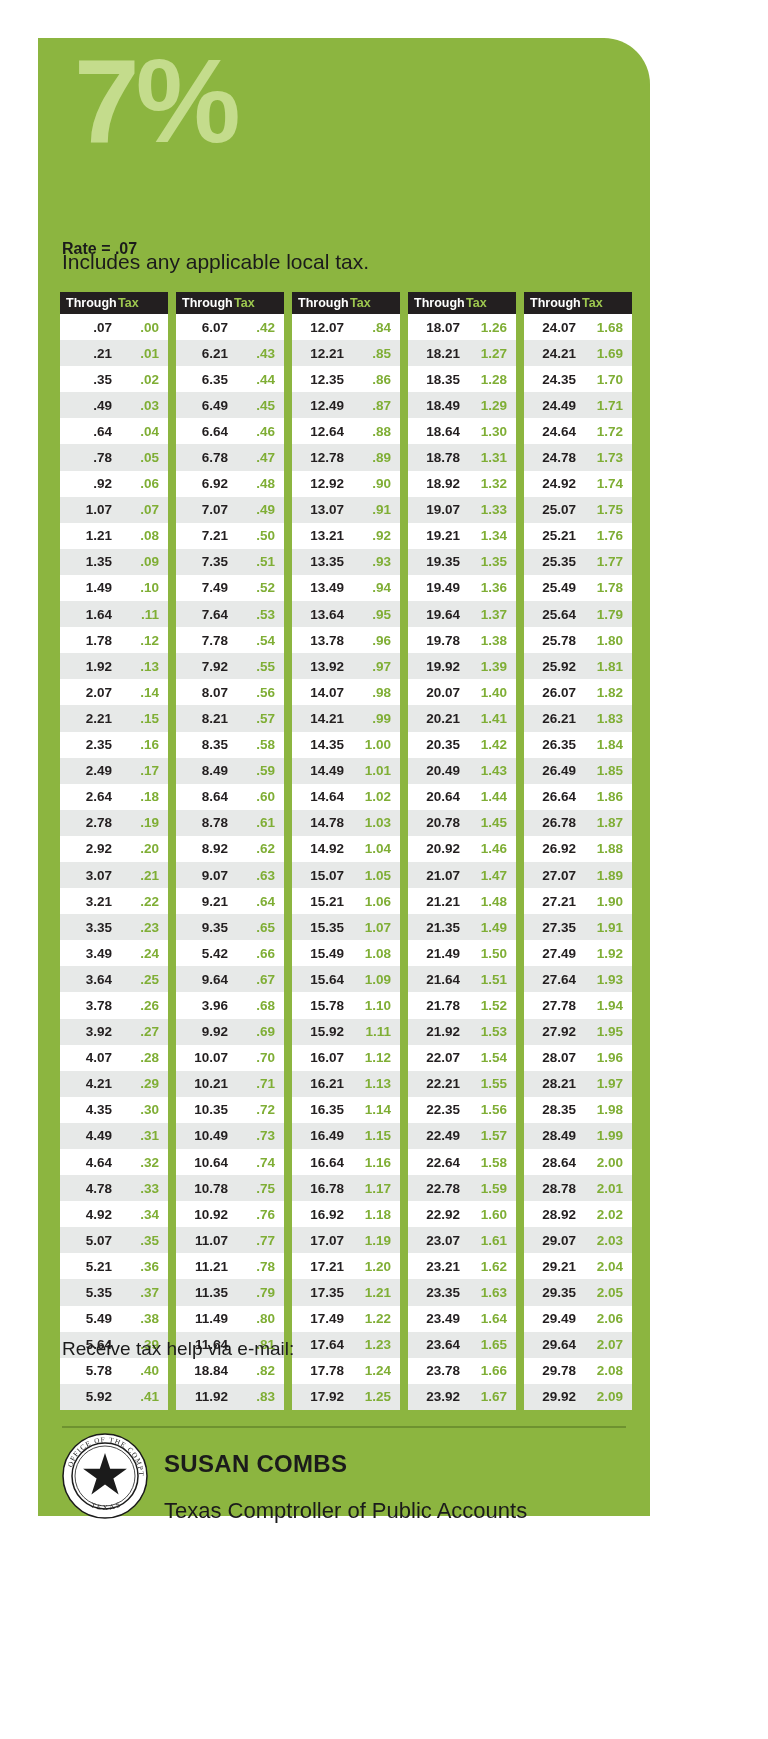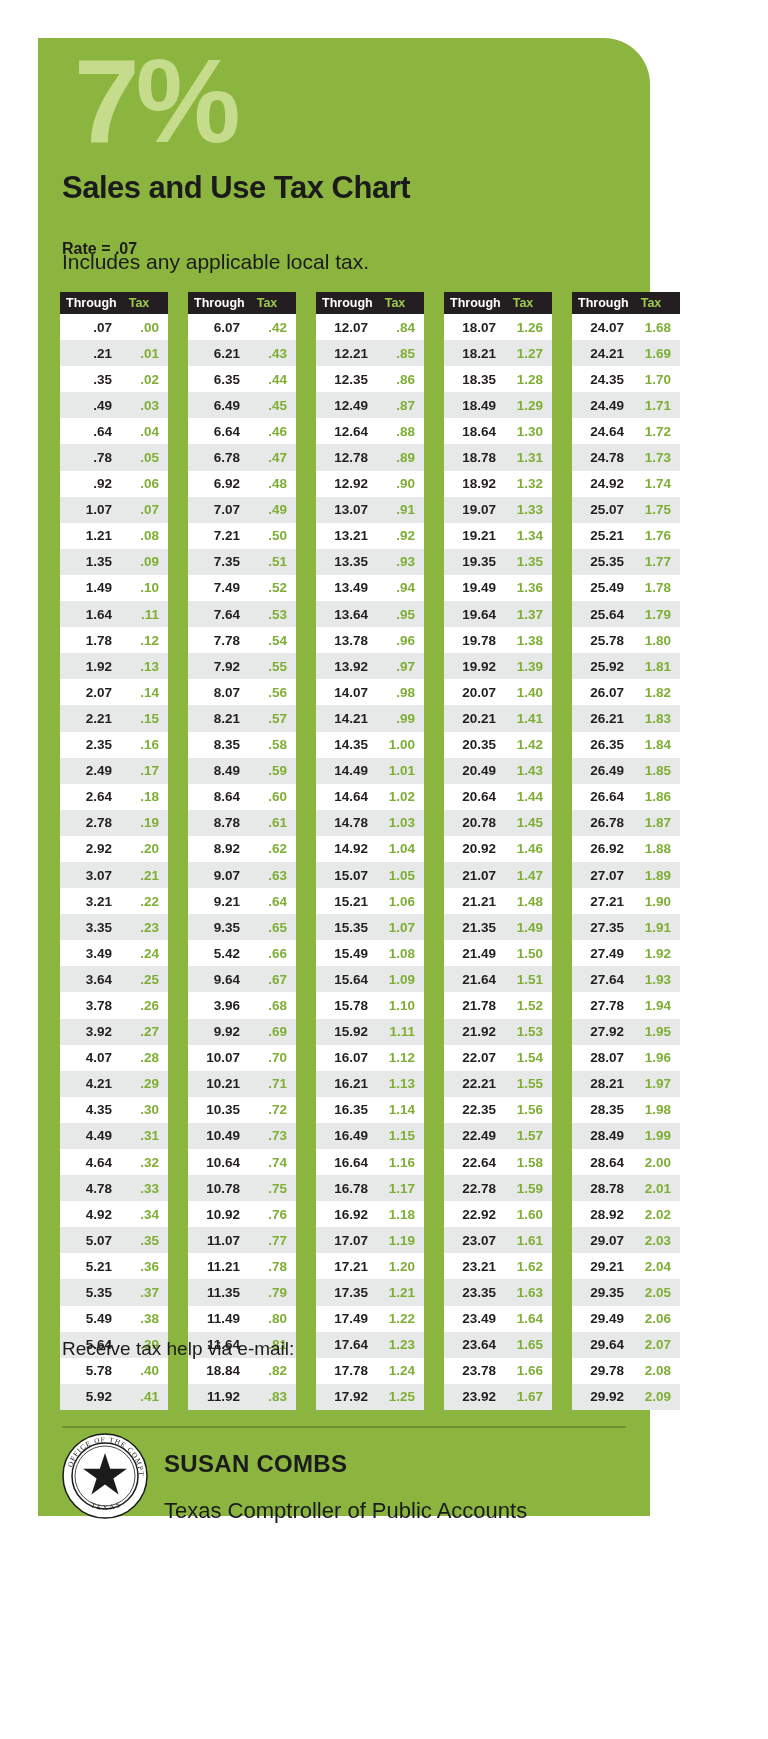--- a/index.html
+++ b/index.html
@@ -59,21 +59,21 @@
     font-size: 16px;
     font-weight: bold;
     color: #1b1b1b;
   }
   .tables {
     position: absolute;
     left: 22px;
     top: 254px;
     width: 570px;
     display: flex;
-    gap: 20px;
+    gap: 8px;
   }
   .tcol {
     width: 108px;
     background: #ffffff;
   }
   .thead {
     display: flex;
     background: #231f20;
     height: 22px;
     align-items: center;
@@ -87,21 +87,21 @@
     font-weight: bold;
     text-align: left;
   }
   .thead .th-tax {
     width: 50px;
     padding-right: 8px;
     box-sizing: border-box;
     color: #9ec84f;
     font-size: 12.5px;
     font-weight: bold;
-    text-align: center;
+    text-align: left;
   }
   .trow {
     display: flex;
     height: 26.1px;
     align-items: center;
     background: #ffffff;
   }
   .trow.alt {
     background: #e7e9e8;
   }
@@ -179,21 +179,20 @@
     color: #1b1b1b;
     margin-top: 20px;
   }
 </style>
 </head>
 <body>
 
 <div class="card">
 
   <div class="pct">7%</div>
-  <div class="title">Sales and Use Tax Chart</div>
   <div class="subtitle">Includes any applicable local tax.</div>
   <div class="rate">Rate = .07</div>
 
   <div class="tables" id="tables">
       <div class="tcol">
         <div class="thead">
           <div class="th-through">Through</div>
           <div class="th-tax">Tax</div>
         </div>
         <div class="trow">

